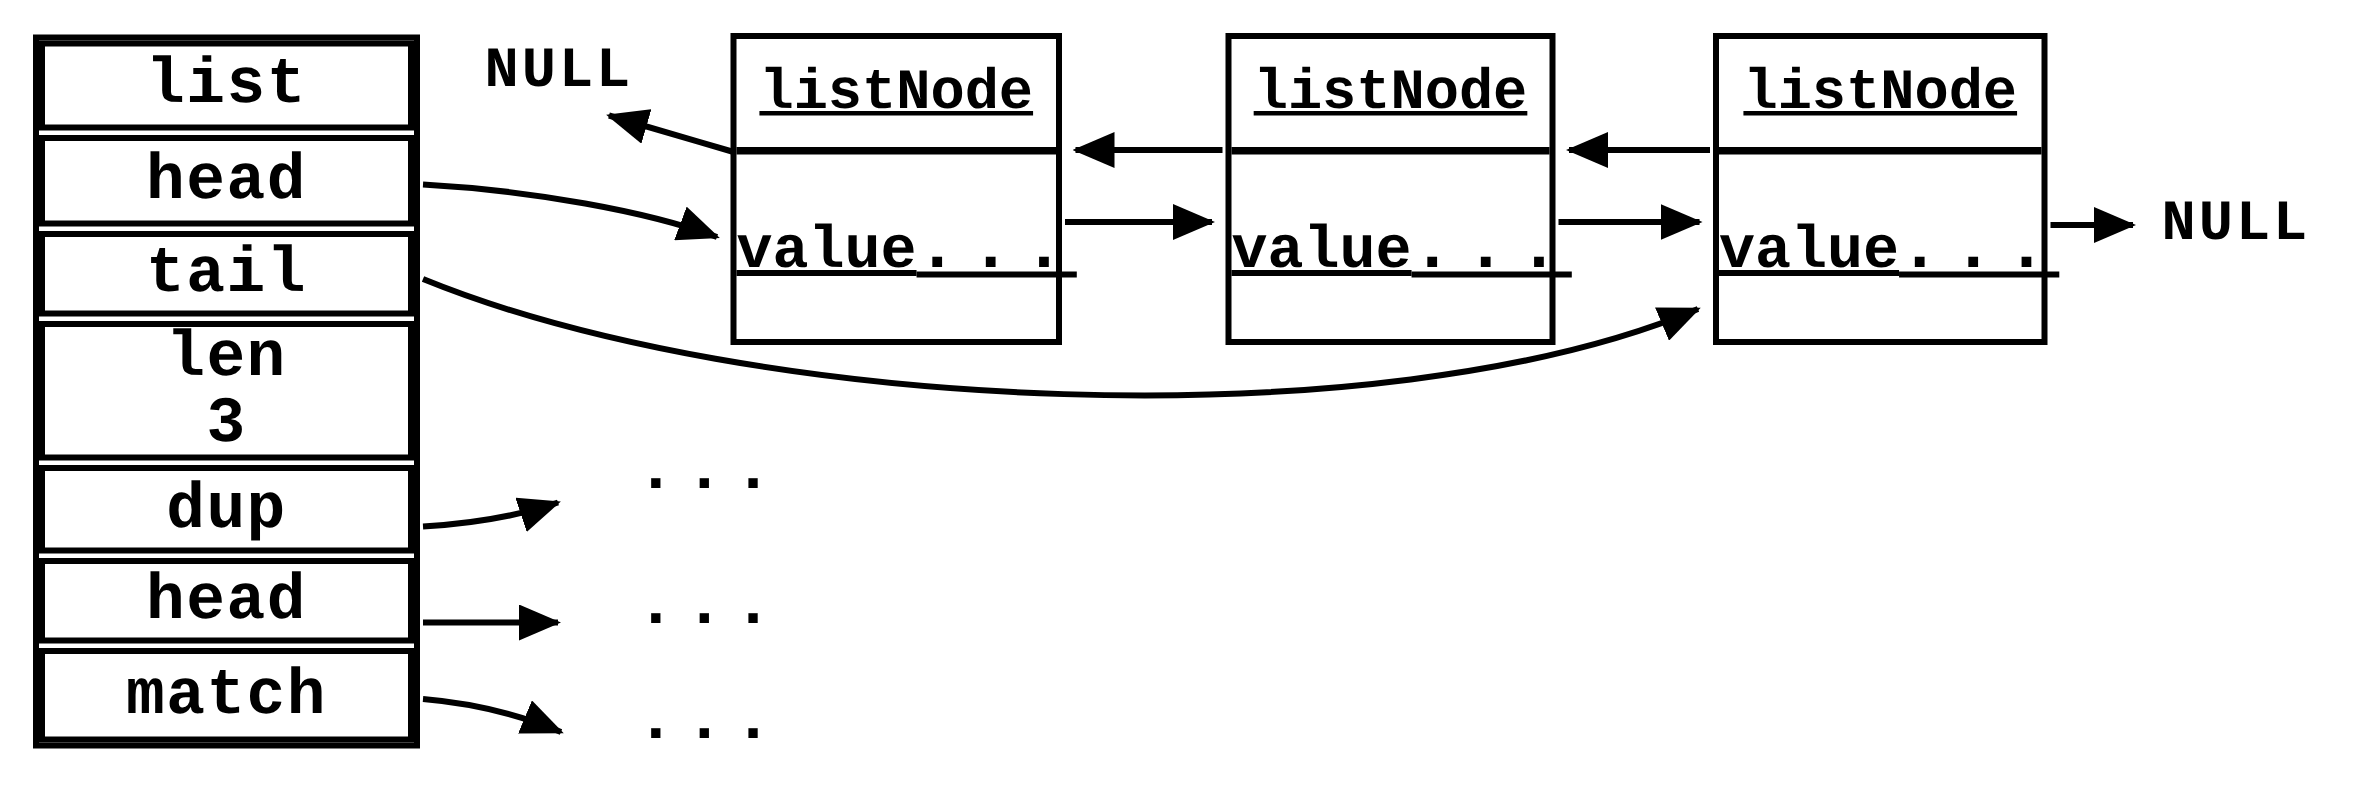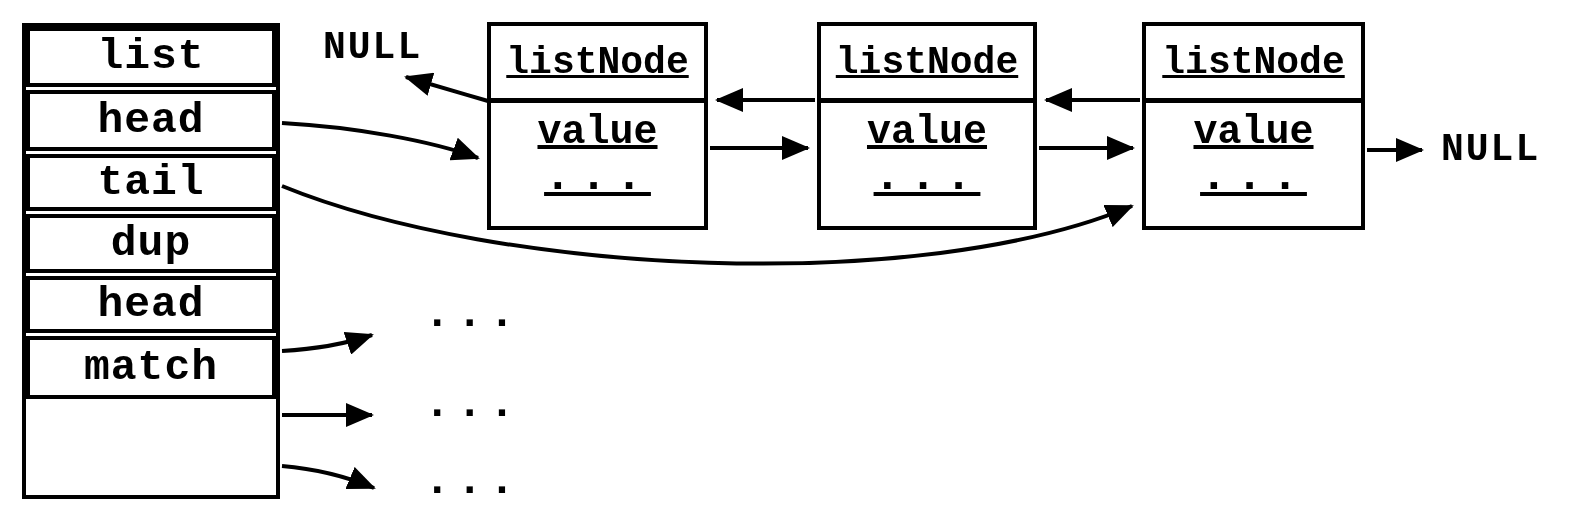--- a/index.html
+++ b/index.html
@@ -67,21 +67,21 @@
     border-bottom: 5px solid #000;
     display: flex;
     align-items: center;
     justify-content: center;
     font-weight: bold;
     font-size: 38px;
   }
   .node-body {
     flex: 1;
     display: flex;
-    flex-direction: column;
+    flex-direction: row;
     align-items: center;
   }
   .node-value {
     margin-top: 8px;
     font-weight: bold;
     font-size: 40px;
     line-height: 44px;
   }
   .node-ellipsis {
     margin-top: 2px;
@@ -128,20 +128,24 @@
 
   <div class="struct-box">
     <div class="struct-cell h60">
       <span>list</span>
     </div>
     <div class="struct-cell h61">
       <span>head</span>
     </div>
     <div class="struct-cell h57">
       <span>tail</span>
+    </div>
+    <div class="struct-cell h93">
+      <span>len</span>
+      <span>3</span>
     </div>
     <div class="struct-cell h59">
       <span>dup</span>
     </div>
     <div class="struct-cell h57">
       <span>head</span>
     </div>
     <div class="struct-cell h63">
       <span>match</span>
     </div>

